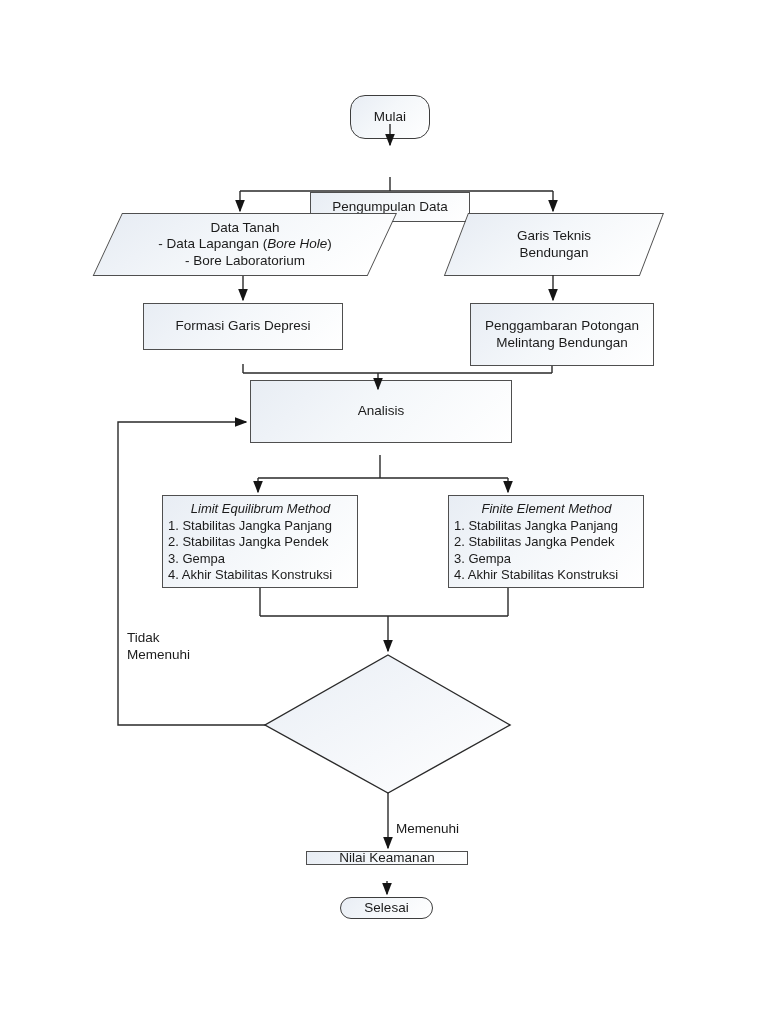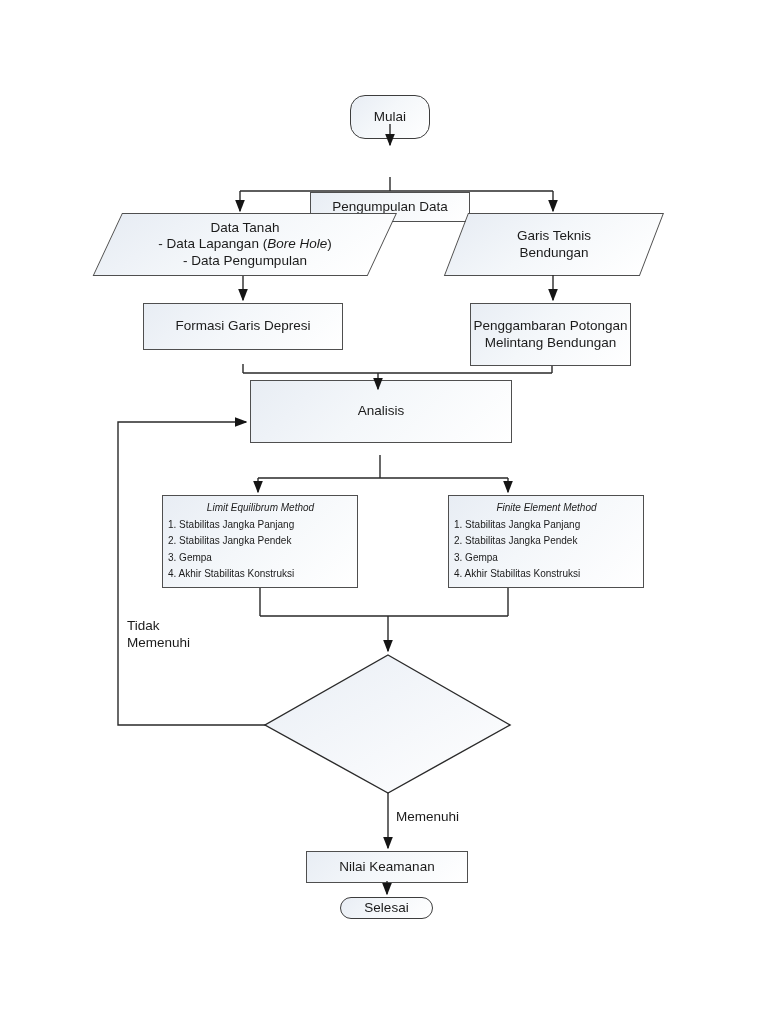--- a/index.html
+++ b/index.html
@@ -21,58 +21,58 @@
   }
   .stadium{border-radius:15px;border-color:#3d3d3d;}
   .shape-only{padding:0;}
   .skew-l{transform:skewX(-25deg);transform-origin:top left;}
   .skew-r{transform:skewX(-21deg);transform-origin:top left;}
   .overlay{
     position:absolute;z-index:3;display:flex;flex-direction:column;
     align-items:center;justify-content:center;text-align:center;
     font-size:13.5px;line-height:16.5px;
   }
-  .method-box{justify-content:flex-start;padding:4px 4px 2px 5px;font-size:10px;line-height:16.6px;}
+  .method-box{justify-content:center;padding:4px 4px 2px 5px;font-size:13px;line-height:16.6px;}
   .method-title{font-style:italic;width:100%;text-align:center;}
   .method-item{width:100%;text-align:left;}
-  .flow-label{position:absolute;z-index:3;font-size:13.5px;line-height:17px;white-space:pre;}
+  .flow-label{position:absolute;z-index:3;font-size:13.5px;line-height:17px;white-space:pre;margin-top:12px;}
   svg.wires{position:absolute;left:0;top:0;z-index:2;pointer-events:none;}
   .it{font-style:italic;}
 </style>
 </head>
 <body>
 
 <div class="canvas">
 
   <div class="node stadium" style="left:350px;top:95px;width:80px;height:44px;">
     <span>Mulai</span>
   </div>
 
   <div class="node" style="left:310px;top:147px;width:160px;height:30px;margin-top:45px;">
     <span>Pengumpulan Data</span>
   </div>
 
   <div class="node shape-only skew-l" style="left:122px;top:213px;width:275px;height:63px;"></div>
   <div class="overlay" style="left:93px;top:214px;width:304px;height:61px;">
     <div>Data Tanah</div>
     <div><span>- Data Lapangan (</span><span class="it">Bore Hole</span><span>)</span></div>
-    <div>- Data Pengumpulan</div>
+    <div>- Bore Laboratorium</div>
   </div>
 
   <div class="node shape-only skew-r" style="left:468px;top:213px;width:196px;height:63px;"></div>
   <div class="overlay" style="left:454px;top:213px;width:200px;height:63px;">
     <div>Garis Teknis</div>
     <div>Bendungan</div>
   </div>
 
   <div class="node" style="left:143px;top:303px;width:200px;height:47px;">
     <span>Formasi Garis Depresi</span>
   </div>
 
-  <div class="node" style="left:470px;top:303px;width:161px;height:63px;">
+  <div class="node" style="left:470px;top:303px;width:184px;height:63px;">
     <div>Penggambaran Potongan</div>
     <div>Melintang Bendungan</div>
   </div>
 
   <div class="node" style="left:250px;top:380px;width:262px;height:63px;">
     <span>Analisis</span>
   </div>
 
   <div class="node method-box" style="left:162px;top:495px;width:196px;height:93px;">
     <div class="method-title">Limit Equilibrum Method</div>
@@ -84,21 +84,21 @@
 
   <div class="node method-box" style="left:411px;top:495px;width:196px;height:93px;margin-left:37px;">
     <div class="method-title">Finite Element Method</div>
     <div class="method-item">1. Stabilitas Jangka Panjang</div>
     <div class="method-item">2. Stabilitas Jangka Pendek</div>
     <div class="method-item">3. Gempa</div>
     <div class="method-item">4. Akhir Stabilitas Konstruksi</div>
   </div>
 
 
-  <div class="node" style="left:306px;top:851px;width:162px;height:32px;">
+  <div class="node" style="left:306px;top:851px;width:162px;height:14px;">
     <span>Nilai Keamanan</span>
   </div>
 
   <div class="node stadium" style="left:340px;top:897px;width:93px;height:22px;">
     <span>Selesai</span>
   </div>
 
   <div class="flow-label" style="left:127px;top:617px;"><span>Tidak</span><br><span>Memenuhi</span></div>
 
   <div class="flow-label" style="left:396px;top:808px;">Memenuhi</div>

